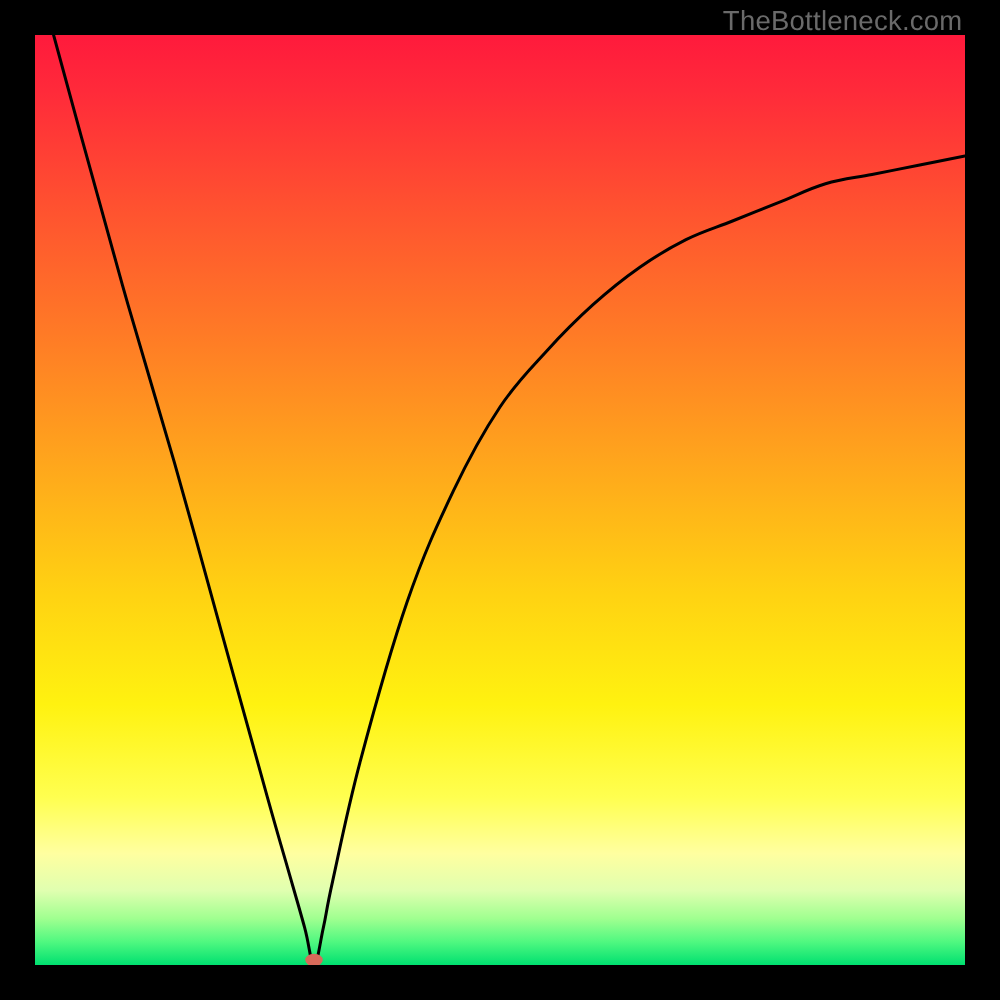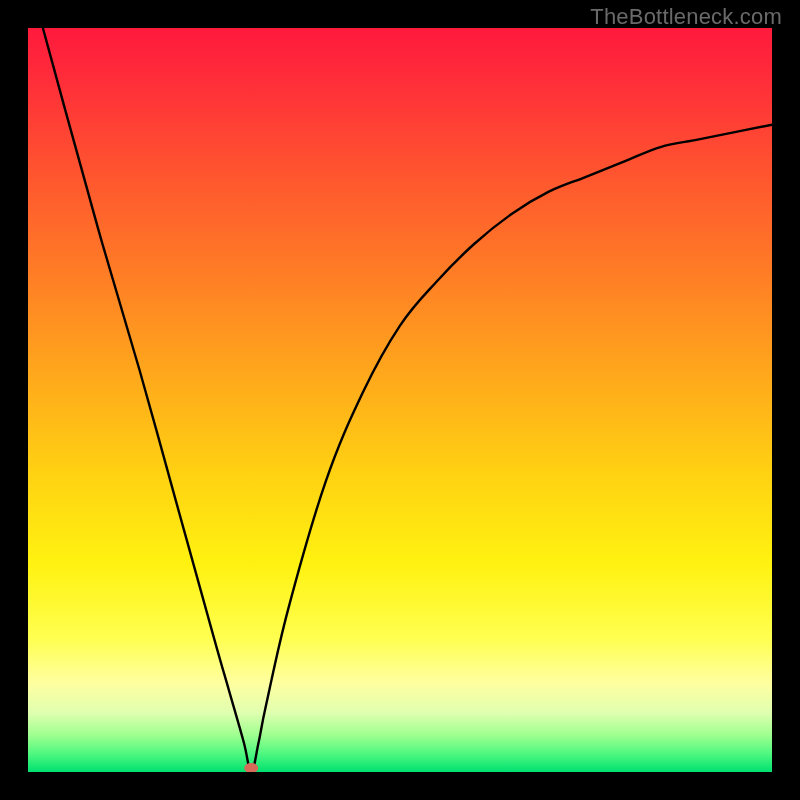--- a/index.html
+++ b/index.html
@@ -19,21 +19,21 @@
   .plot-wrap {
     position: absolute;
     left: 28px;
     top: 28px;
     width: 744px;
     height: 744px;
   }
   .watermark {
     position: absolute;
     top: 4px;
-    right: 18px;
+    right: 30px;
     color: #6a6a6a;
     font-size: 22px;
     font-weight: 500;
     letter-spacing: 0.2px;
   }
   svg { display: block; }
 </style>
 </head>
 <body>
 

